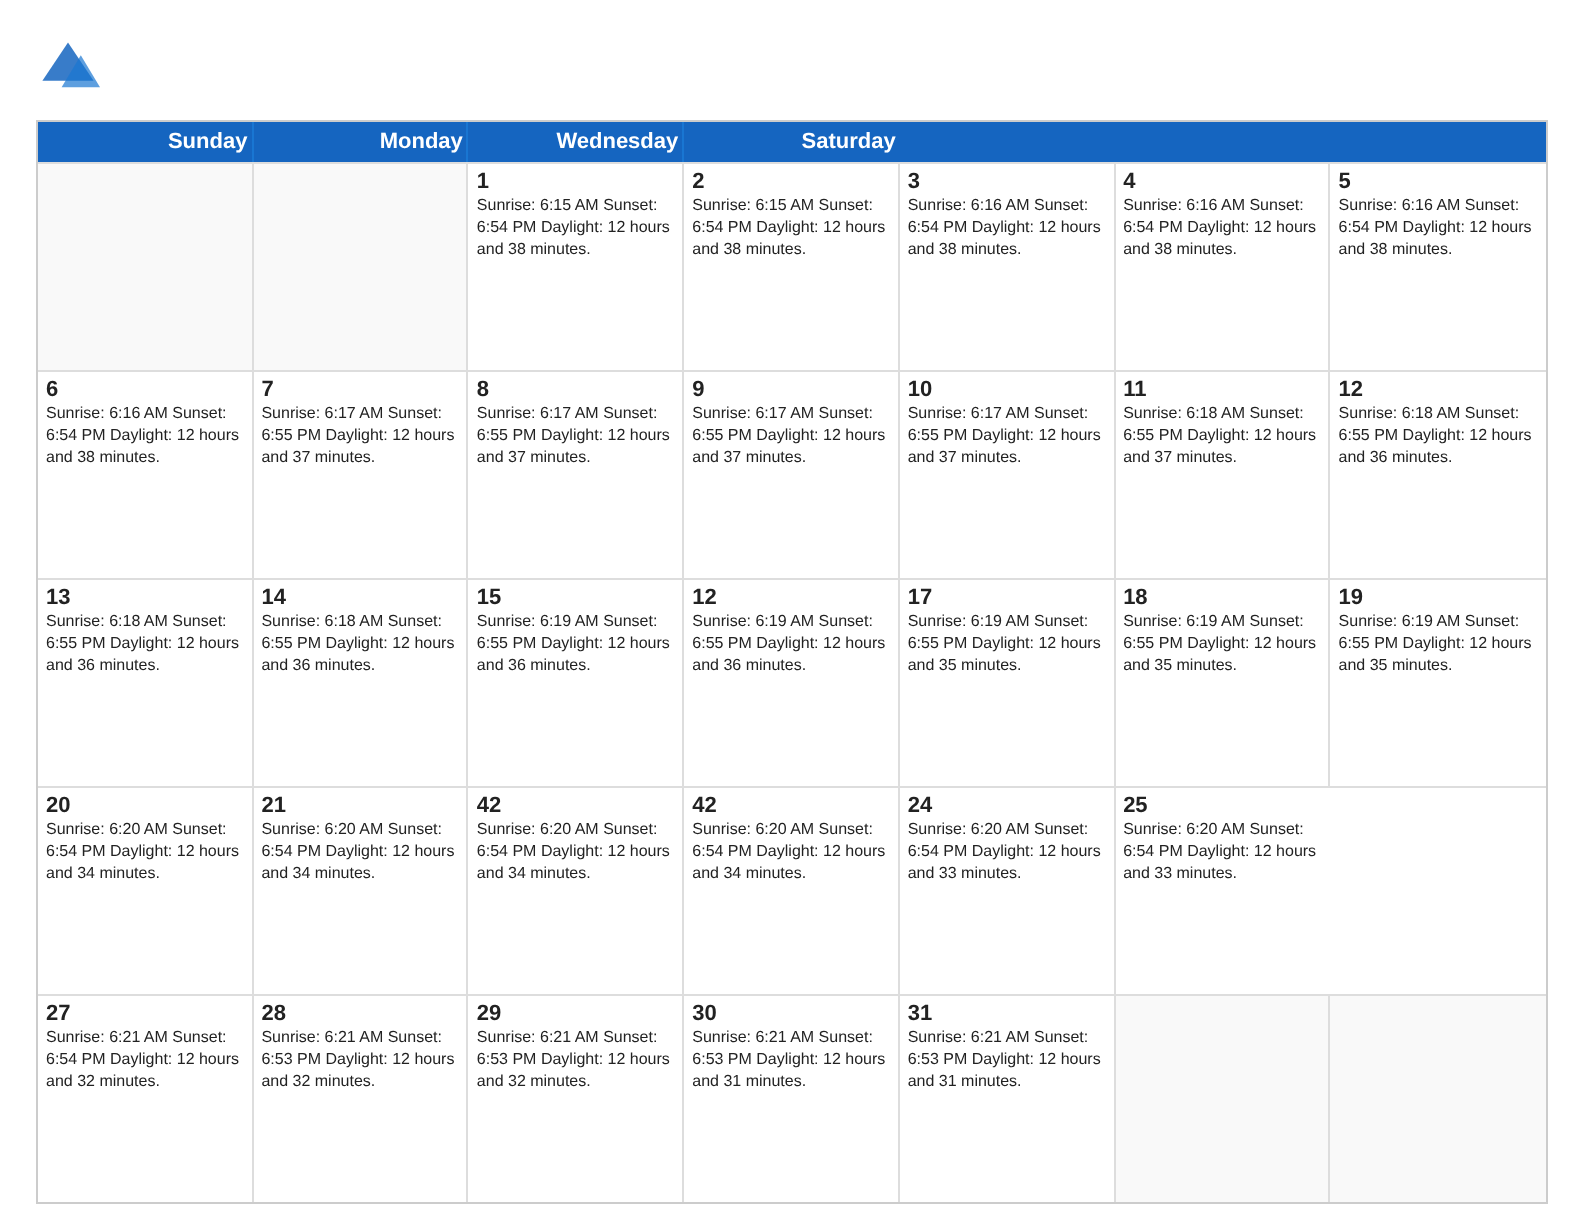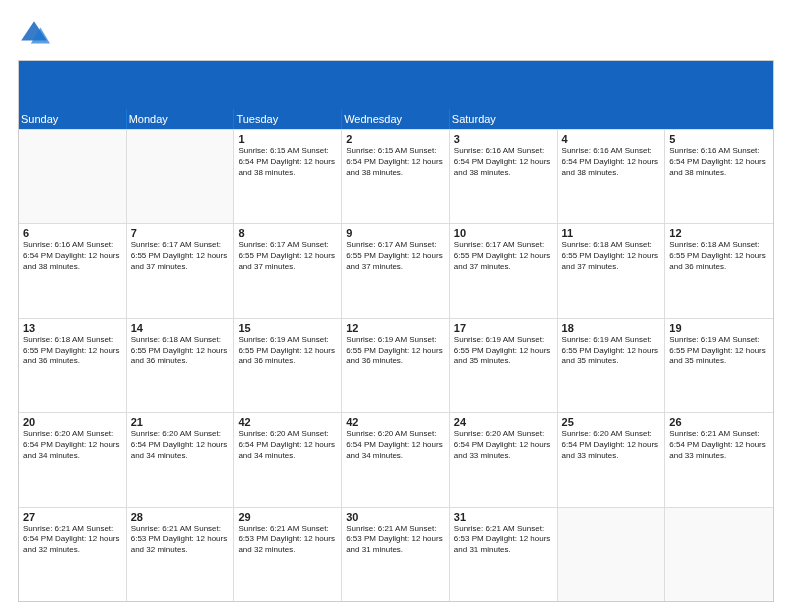--- a/index.html
+++ b/index.html
@@ -67,25 +67,24 @@
       border: 1px solid #ccc;
     }
     .cal-header-row {
       display: grid;
       grid-template-columns: repeat(7, 1fr);
       background: #1565C0;
     }
     .cal-header-cell {
       color: #fff;
       font-size: 11px;
-      font-weight: normal;
-      text-align: left;
+      font-weight: bold;
+      text-align: right;
       padding: 4px 2px;
       border-right: 1px solid #1976D2;
-      margin-top: 48px;
     }
     .cal-header-cell:last-child { border-right: none; }
     .cal-body {
       flex: 1;
       display: flex;
       flex-direction: column;
     }
     .cal-row {
       display: grid;
       grid-template-columns: repeat(7, 1fr);
@@ -133,21 +132,20 @@
     <div class="title-block">
       <div class="month-title"></div>
       <div class="location"></div>
     </div>
   </div>
 
   <div class="calendar">
     <div class="cal-header-row">
     <div class="cal-header-cell">Sunday</div>
         <div class="cal-header-cell">Monday</div>
-        <div class="cal-header-cell">Tuesday</div>
         <div class="cal-header-cell">Wednesday</div>
         <div class="cal-header-cell">Saturday</div>
       </div>
     <div class="cal-body">
     <div class="cal-row">
           <div class="cal-cell empty"></div>
           <div class="cal-cell empty"></div>
           <div class="cal-cell">
             <span class="day-num">1</span>
             <div class="cell-detail">Sunrise: 6:15 AM
@@ -322,27 +320,20 @@
 Daylight: 12 hours
 and 33 minutes.</div>
           </div>
           <div class="cal-cell">
             <span class="day-num">25</span>
             <div class="cell-detail">Sunrise: 6:20 AM
 Sunset: 6:54 PM
 Daylight: 12 hours
 and 33 minutes.</div>
           </div>
-          <div class="cal-cell">
-            <span class="day-num">26</span>
-            <div class="cell-detail">Sunrise: 6:21 AM
-Sunset: 6:54 PM
-Daylight: 12 hours
-and 33 minutes.</div>
-          </div>
         </div>
         <div class="cal-row">
           <div class="cal-cell">
             <span class="day-num">27</span>
             <div class="cell-detail">Sunrise: 6:21 AM
 Sunset: 6:54 PM
 Daylight: 12 hours
 and 32 minutes.</div>
           </div>
           <div class="cal-cell">

